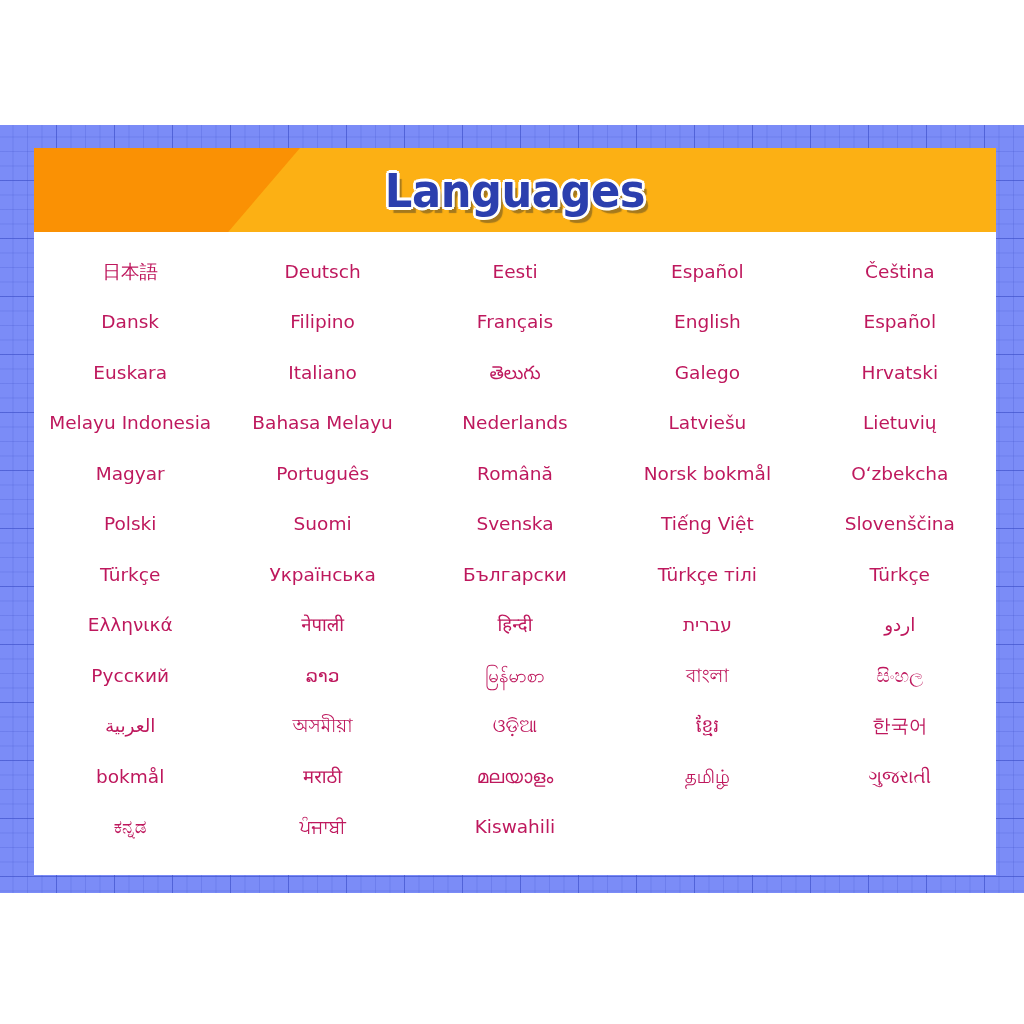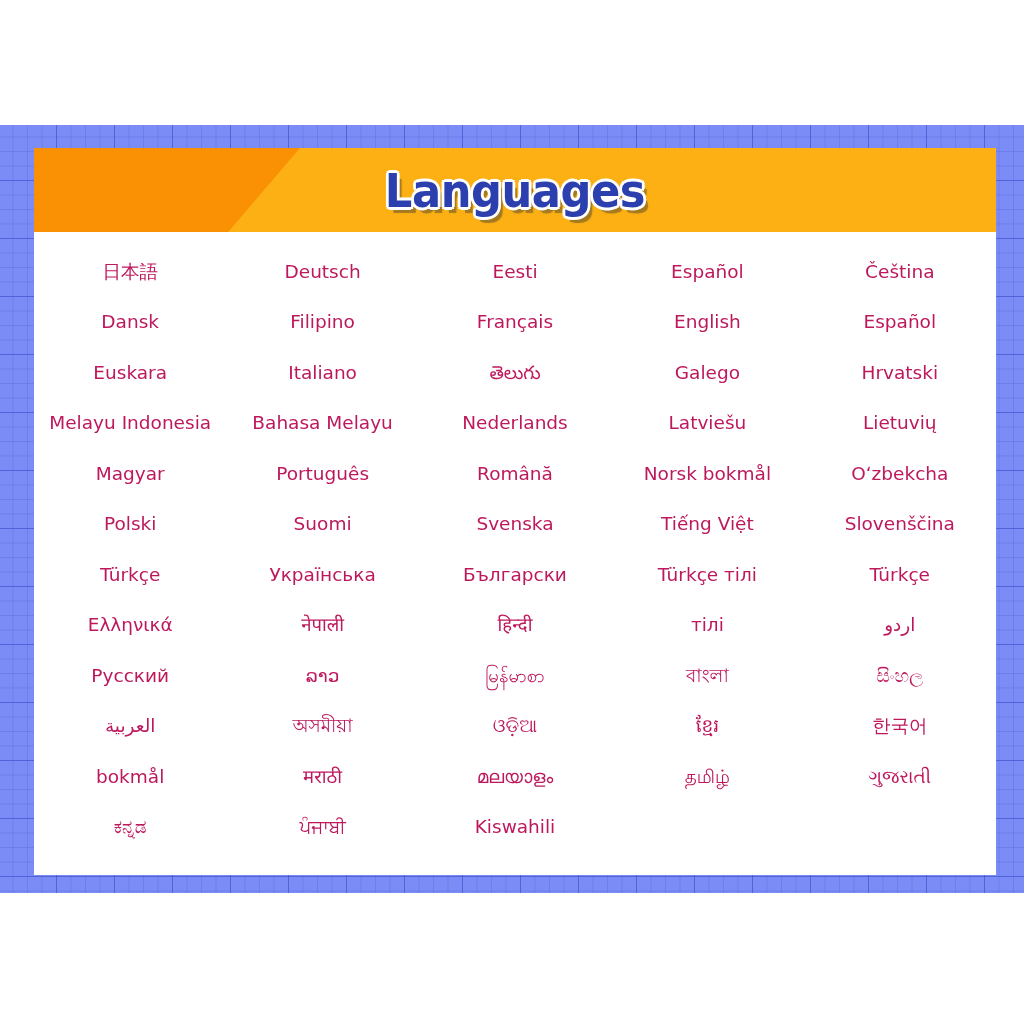--- a/index.html
+++ b/index.html
@@ -171,21 +171,21 @@
         <div class="lang-cell">Tiếng Việt</div>
         <div class="lang-cell">Slovenščina</div>
         <div class="lang-cell">Türkçe</div>
         <div class="lang-cell">Українська</div>
         <div class="lang-cell">Български</div>
         <div class="lang-cell">Türkçe тілі</div>
         <div class="lang-cell">Türkçe</div>
         <div class="lang-cell">Ελληνικά</div>
         <div class="lang-cell">नेपाली</div>
         <div class="lang-cell">हिन्दी</div>
-        <div class="lang-cell">тілі</div>
+        <div class="lang-cell">עברית</div>
         <div class="lang-cell">اردو</div>
         <div class="lang-cell">Русский</div>
         <div class="lang-cell">ລາວ</div>
         <div class="lang-cell">မြန်မာစာ</div>
         <div class="lang-cell">বাংলা</div>
         <div class="lang-cell">සිංහල</div>
         <div class="lang-cell">العربية</div>
         <div class="lang-cell">অসমীয়া</div>
         <div class="lang-cell">ଓଡ଼ିଆ</div>
         <div class="lang-cell">ខ្មែរ</div>

